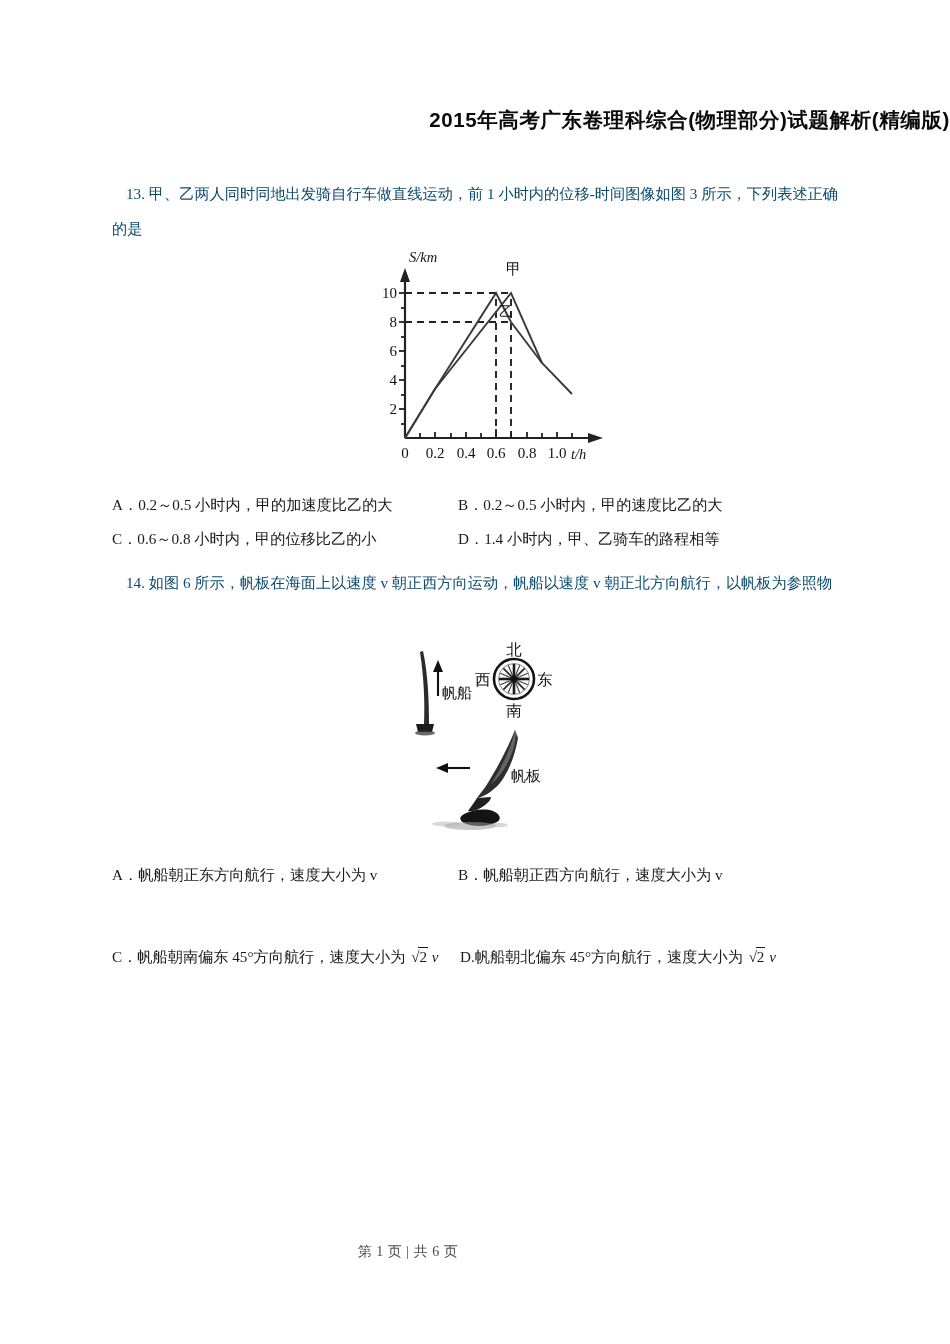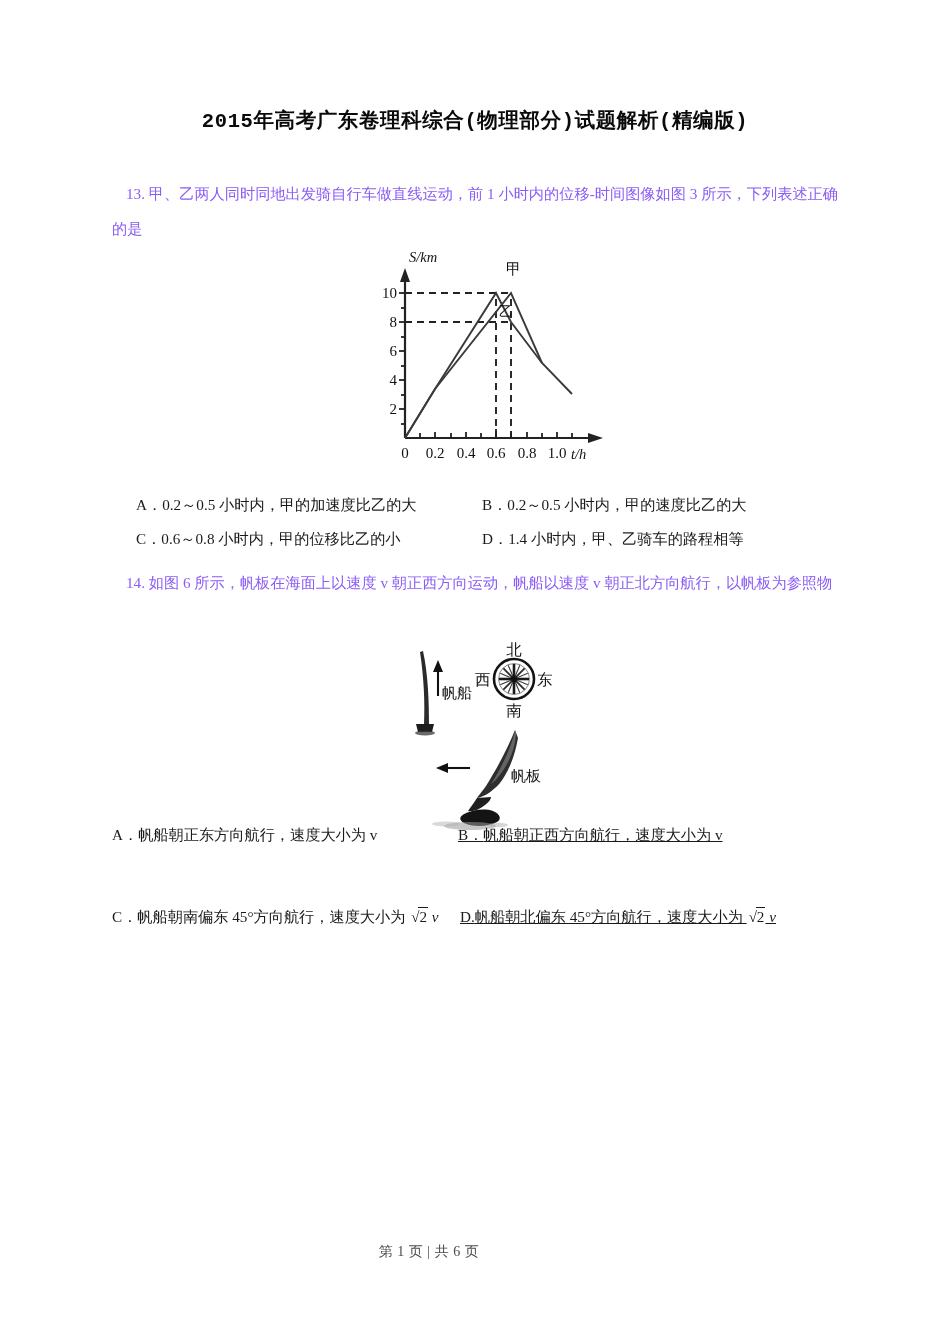--- a/index.html
+++ b/index.html
@@ -24,37 +24,37 @@
     height: 1344px;
     box-sizing: border-box;
   }
 
   
   .doc-title {
     position: absolute;
     left: 0;
     top: 106px;
     width: 950px;
-    text-align: center;
-    font-family: Liberation Mono, monospace;
+    text-align: right;
+    font-family: Liberation Sans, sans-serif;
     font-weight: bold;
     font-size: 20.5px;
     letter-spacing: 0.6px;
     color: #0a0a0a;
     white-space: nowrap;
   }
 
   
   .qblock {
     position: absolute;
     left: 112px;
     width: 726px;
     font-size: 15.2px;
     line-height: 35px;
-    color: #8b5cf6;
+    color: #0c4a6e;
     text-align: justify;
     text-justify: inter-ideograph;
   }
   .qblock .indent { display: inline-block; width: 14px; }
 
   .opts {
     position: absolute;
     left: 112px;
     width: 726px;
     font-size: 15.2px;
@@ -100,21 +100,20 @@
   
   .footer {
     position: absolute;
     left: 0;
     top: 1243px;
     width: 816px;
     text-align: center;
     font-size: 14px;
     color: #4a4a4a;
     letter-spacing: 0.5px;
-    margin-left: 21px;
   }
 </style>
 </head>
 <body>
 
 <div class="page">
 
   <div class="doc-title">2015年高考广东卷理科综合(物理部分)试题解析(精编版)</div>
 
   <div class="qblock" style="top:176px;">
@@ -193,21 +192,21 @@
         <text x="30" y="212">0</text>
         <text x="60" y="212">0.2</text>
         <text x="91" y="212">0.4</text>
         <text x="121" y="212">0.6</text>
         <text x="152" y="212">0.8</text>
         <text x="182" y="212">1.0</text>
       </g>
     </svg>
   </div>
 
-  <div class="opts" style="top:488px;margin-left:24px;">
+  <div class="opts" style="top:488px;">
     <span class="opt-row">
       <span class="opt-a" style="width:346px;"><span>A．</span><span>0.2～0.5 小时内，甲的加速度比乙的大</span></span><span><span>B．</span><span>0.2～0.5 小时内，甲的速度比乙的大</span></span>
     </span>
     <span class="opt-row">
       <span class="opt-c" style="width:346px;font-family:Liberation Serif, serif;"><span>C．</span><span>0.6～0.8 小时内，甲的位移比乙的小</span></span><span><span>D．</span><span>1.4 小时内，甲、乙骑车的路程相等</span></span>
     </span>
   </div>
 
   <div class="qblock" style="top:565px;">
     <span class="indent"></span><span>14.</span>
@@ -279,21 +278,21 @@
       </g>
 
       <g stroke="#111" stroke-width="2.1" fill="none">
         <line x1="72" y1="130" x2="46" y2="130"></line>
       </g>
       <polygon points="38,130 50,125 50,135" fill="#111"></polygon>
       <text x="113" y="143" font-family="'DejaVu Sans','Liberation Sans',sans-serif" font-size="15" fill="#111">帆板</text>
     </svg>
   </div>
 
-  <div class="opts" style="top:818px;text-decoration:underline;">
+  <div class="opts" style="top:858px;">
     <span class="opt-row">
       <span class="opt-a" style="width:346px;"><span>A．</span><span>帆船朝正东方向航行，速度大小为 v</span></span><span><span>B．</span><span>帆船朝正西方向航行，速度大小为 v</span></span>
     </span>
     <span class="opt-row">
       <span class="opt-c" style="width:348px;margin-top:48px;"><span>C．</span><span>帆船朝南偏东 45°方向航行，速度大小为 </span><span class="sqrt"><span class="radsym">√</span><span class="rad">2</span></span><span class="ital"> v</span></span><span><span>D.</span><span>帆船朝北偏东 45°方向航行，速度大小为 </span><span class="sqrt"><span class="radsym">√</span><span class="rad">2</span></span><span class="ital"> v</span></span>
     </span>
   </div>
 
 
   <div class="footer">第 1 页 | 共 6 页</div>

